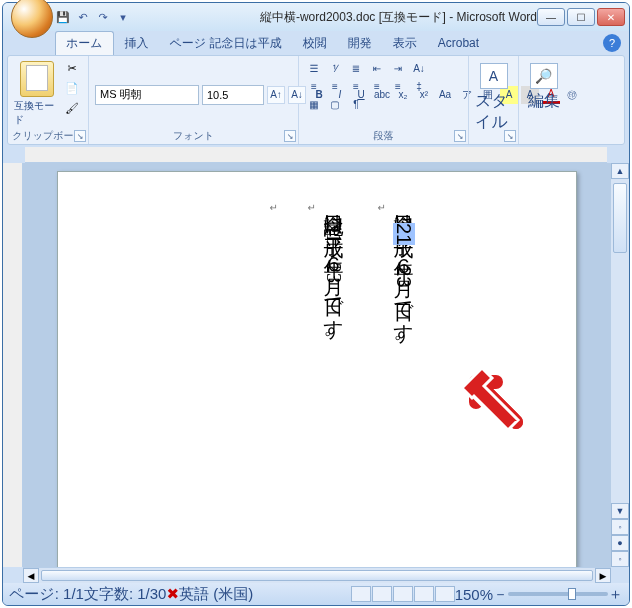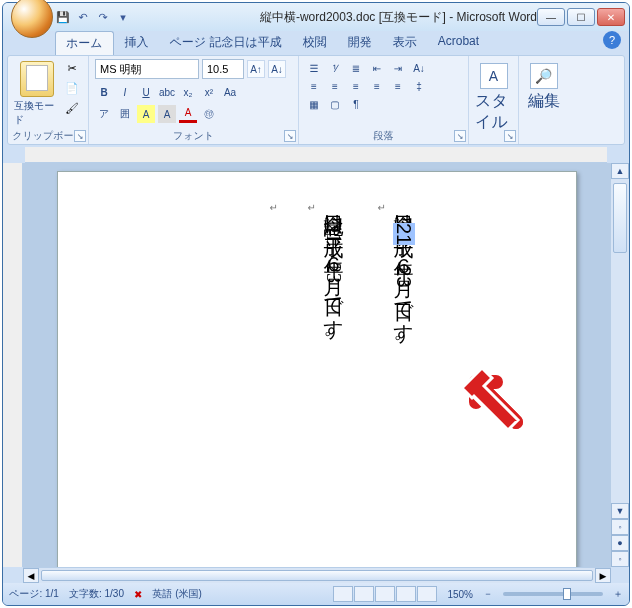--- a/index.html
+++ b/index.html
@@ -6,40 +6,40 @@
 body { width: 632px; height: 608px; background: #fff; overflow: hidden; }
 .window { width: 628px; height: 604px; margin: 2px; border: 1px solid #3b6ea5; border-radius: 6px; background: #cfe0f5; display: flex; flex-direction: column; overflow: hidden; }
 .titlebar { height: 28px; background: linear-gradient(#e7f1fb,#cde3f7); display: flex; align-items: center; padding: 0 4px; font-size: 12px; }
 .qat { display: flex; gap: 4px; align-items: center; padding: 0 6px; }
 .qat .icn { width: 16px; height: 16px; display: flex; align-items: center; justify-content: center; font-size: 11px; color: #3b5998; }
 .titletxt { flex: 1; text-align: right; color: #2a2a2a; font-size: 12px; }
 .winbtns { display: flex; gap: 2px; }
 .winbtn { width: 28px; height: 18px; border: 1px solid #6a8fba; border-radius: 3px; background: linear-gradient(#f7fbff,#d7e6f7); display: flex; align-items: center; justify-content: center; font-size: 10px; color: #333; }
 .winbtn.close { background: linear-gradient(#f3a6a0,#d9675b); color: #fff; border-color: #b94a3f; }
 .office-orb { width: 42px; height: 42px; border-radius: 50%; background: radial-gradient(circle at 30% 30%,#fff,#f7c873 40%,#d87b23 70%,#a14e10); margin: 2px 4px; border: 1px solid #9e6a2c; position: absolute; z-index: 3; }
-.tabs-row { height: 24px; display: flex; align-items: flex-start; padding-left: 52px; gap: 1px; font-size: 12px; }
+.tabs-row { height: 24px; display: flex; align-items: center; padding-left: 52px; gap: 1px; font-size: 12px; }
 .tab { padding: 3px 10px 3px; color: #2a4c86; cursor: default; }
 .tab.active { background: #f2f6fb; border: 1px solid #9db9d9; border-bottom: none; border-radius: 3px 3px 0 0; color: #2a4c86; }
 .helpicon { margin-left: auto; width: 18px; height: 18px; border-radius: 50%; background: #3b7dd8; color: #fff; display: flex; align-items: center; justify-content: center; font-size: 11px; margin-right: 8px; }
 .ribbon-body { flex: 1; background: #eaf1fb; border: 1px solid #b7cee8; margin: 0 4px 2px 4px; border-radius: 3px; display: flex; position: relative; }
 .ribbon-col { position: relative; }
 .group { border-right: 1px solid #c7d8ee; height: 100%; padding: 3px 6px 14px 6px; display: flex; flex-direction: column; justify-content: flex-start; position: relative; }
 .group-label { position: absolute; bottom: 1px; left: 0; right: 0; text-align: center; font-size: 10px; color: #4a6894; }
 .dialog-launcher { position: absolute; right: 2px; bottom: 2px; width: 12px; height: 12px; border: 1px solid #9db9d9; font-size: 8px; color: #4a6894; display: flex; align-items: center; justify-content: center; background: #f7fbff; }
 .big-paste { width: 46px; display: flex; flex-direction: column; align-items: center; gap: 2px; padding-top: 2px; }
 .big-paste .clip-icn { width: 34px; height: 36px; background: linear-gradient(#fff3c2,#f0d070); border: 1px solid #c4a23c; border-radius: 3px; position: relative; }
 .big-paste .clip-icn::before { content: ""; position: absolute; top: 3px; left: 5px; right: 5px; height: 24px; background: #fff; border: 1px solid #b9b9b9; }
 .big-paste .lbl { font-size: 10px; color: #2a4c86; }
 .mini-col { display: flex; flex-direction: column; gap: 2px; padding-left: 2px; }
 .mini-col .m { width: 20px; height: 18px; display: flex; align-items: center; justify-content: center; font-size: 11px; }
-.font-grp { flex-direction: column; gap: 4px; width: 210px; }
+.font-grp { flex-direction: row; gap: 4px; width: 210px; }
 .row { display: flex; gap: 3px; align-items: center; }
 .combo { height: 20px; border: 1px solid #a8bfd8; background: #fff; display: flex; align-items: center; font-size: 11px; padding: 0 4px; }
 .combo.font { width: 104px; }
-.combo.size { width: 42px; }
+.combo.size { width: 62px; }
 .sq { width: 18px; height: 18px; border: 1px solid #c7d8ee; background: #f7fbff; display: flex; align-items: center; justify-content: center; font-size: 10px; color: #2a4c86; }
 .sq.n { border: none; background: transparent; }
 .para-grp { width: 170px; }
 .style-grp, .edit-grp { width: 50px; align-items: center; }
 .big-stack { display: flex; flex-direction: column; align-items: center; gap: 2px; padding-top: 4px; }
 .big-stack .icn { width: 28px; height: 26px; border: 1px solid #9db9d9; background: #fff; display: flex; align-items: center; justify-content: center; font-size: 14px; color: #2a4c86; }
 .big-stack .lbl { font-size: 16px; color: #2a4c86; }
 .ruler { height: 16px; background: #efefef; border-bottom: 1px solid #b7cee8; margin: 0 22px 0 22px; }
 .doc-area { flex: 1; display: flex; background: #b7cde6; position: relative; overflow: hidden; }
 .left-ruler { width: 20px; background: #efefef; border-right: 1px solid #b7cee8; }
@@ -47,21 +47,21 @@
 .page { width: 520px; min-height: 420px; background: #fff; border: 1px solid #9aa; box-shadow: 2px 2px 4px rgba(0,0,0,.25); position: relative; padding: 28px 40px; }
 .vtcol { writing-mode: vertical-rl; font-family: "MS Mincho","ＭＳ 明朝",serif; font-size: 20px; line-height: 2.2; height: 380px; position: absolute; }
 .col1 { right: 150px; top: 28px; }
 .col2 { right: 220px; top: 28px; }
 .hl { background: #9ec3ff; }
 .para-mark { font-size: 10px; color: #777; position: absolute; }
 .rscroll { width: 18px; background: linear-gradient(90deg,#dfe9f7,#c7dbf3); display: flex; flex-direction: column; }
 .rscroll .btn { height: 16px; border: 1px solid #9db9d9; background: #eaf1fb; display: flex; align-items: center; justify-content: center; font-size: 9px; color: #2a4c86; }
 .rscroll .track { flex: 1; background: #d7e4f5; }
 .rscroll .thumb { height: 70px; margin: 4px 2px; background: linear-gradient(#f7fbff,#cfe0f5); border: 1px solid #9db9d9; border-radius: 2px; }
-.statusbar { height: 22px; background: linear-gradient(#dbe8f9,#c3d9f3); display: flex; align-items: center; font-size: 10px; color: #2a4c86; padding: 0 6px; gap: 10px; }
+.statusbar { height: 22px; background: linear-gradient(#dbe8f9,#c3d9f3); display: flex; align-items: center; font-size: 15px; color: #2a4c86; padding: 0 6px; gap: 0; }
 .statusbar .sep { flex: 1; }
 .zoom-slider { width: 100px; height: 4px; background: #9db9d9; position: relative; border-radius: 2px; }
 .zoom-slider .knob { width: 8px; height: 12px; background: #fff; border: 1px solid #6a8fba; position: absolute; top: -4px; left: 60%; }
 .viewbtns { display: flex; gap: 1px; }
 .viewbtn { width: 20px; height: 16px; border: 1px solid #9db9d9; background: #eaf1fb; }
 .arrow-annot { position: absolute; top: 192px; left: 400px; pointer-events: none; z-index: 5; }
 .bottom-scroll { height: 16px; background: #d7e4f5; border-top: 1px solid #b7cee8; display: flex; margin: 0 18px 0 20px; }
 .bottom-scroll .btn { width: 16px; border: 1px solid #9db9d9; background: #eaf1fb; display: flex; align-items: center; justify-content: center; font-size: 9px; }
 .bottom-scroll .thumb { flex: 1; margin: 2px; background: linear-gradient(#f7fbff,#cfe0f5); border: 1px solid #9db9d9; border-radius: 2px; }
 </style>

